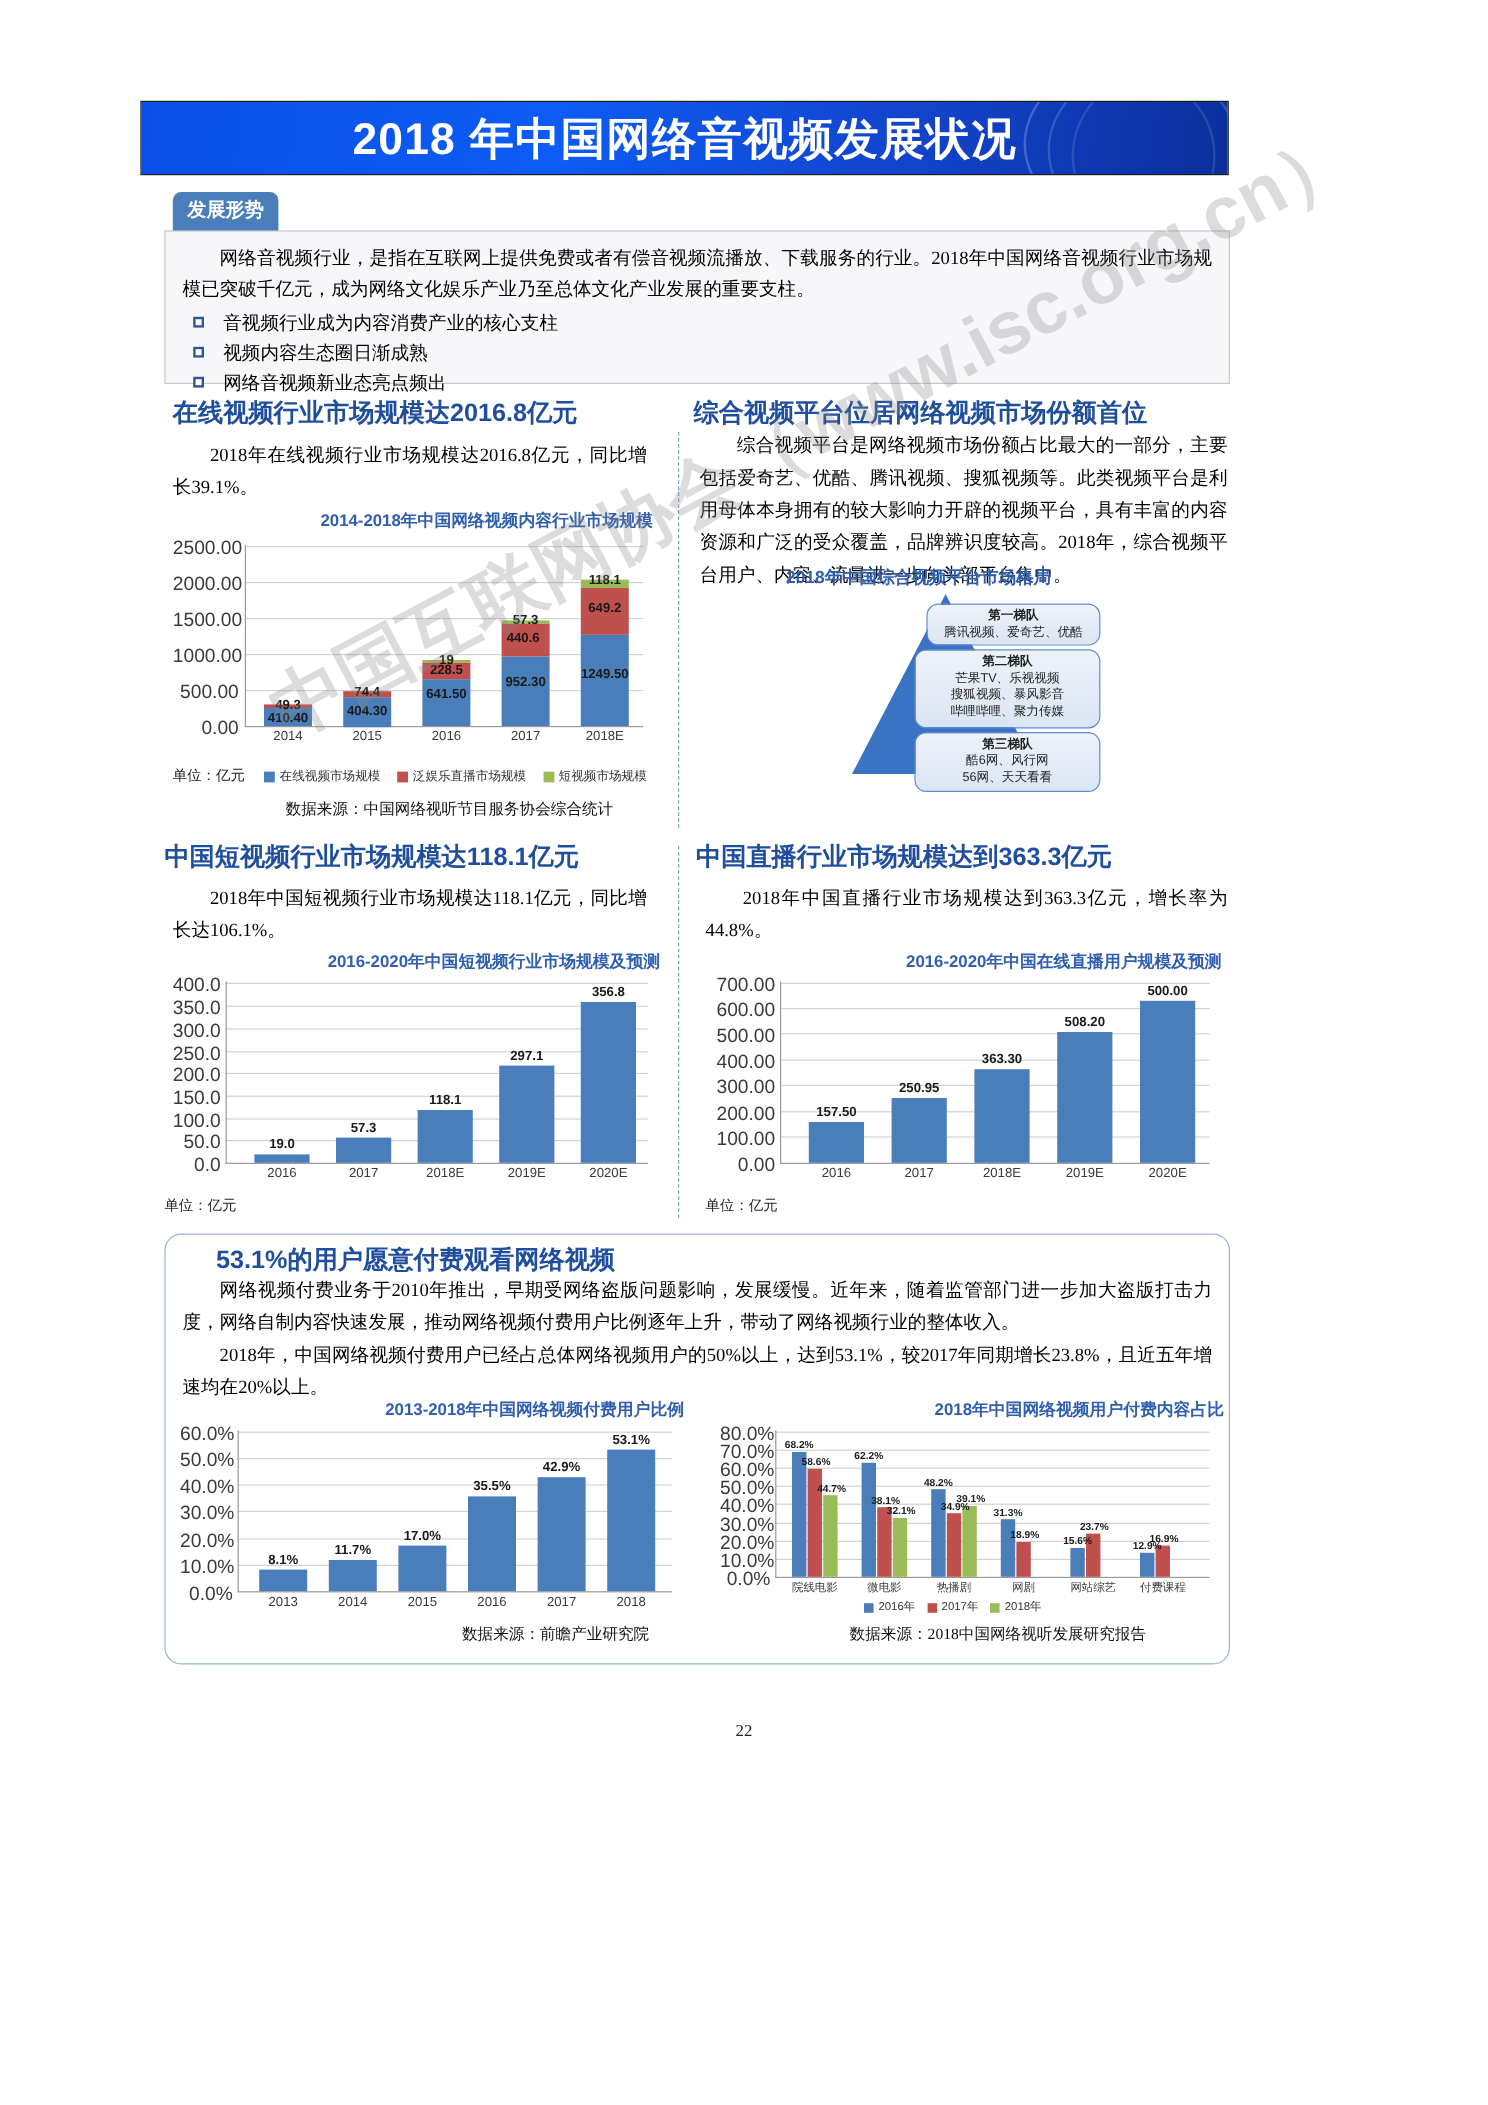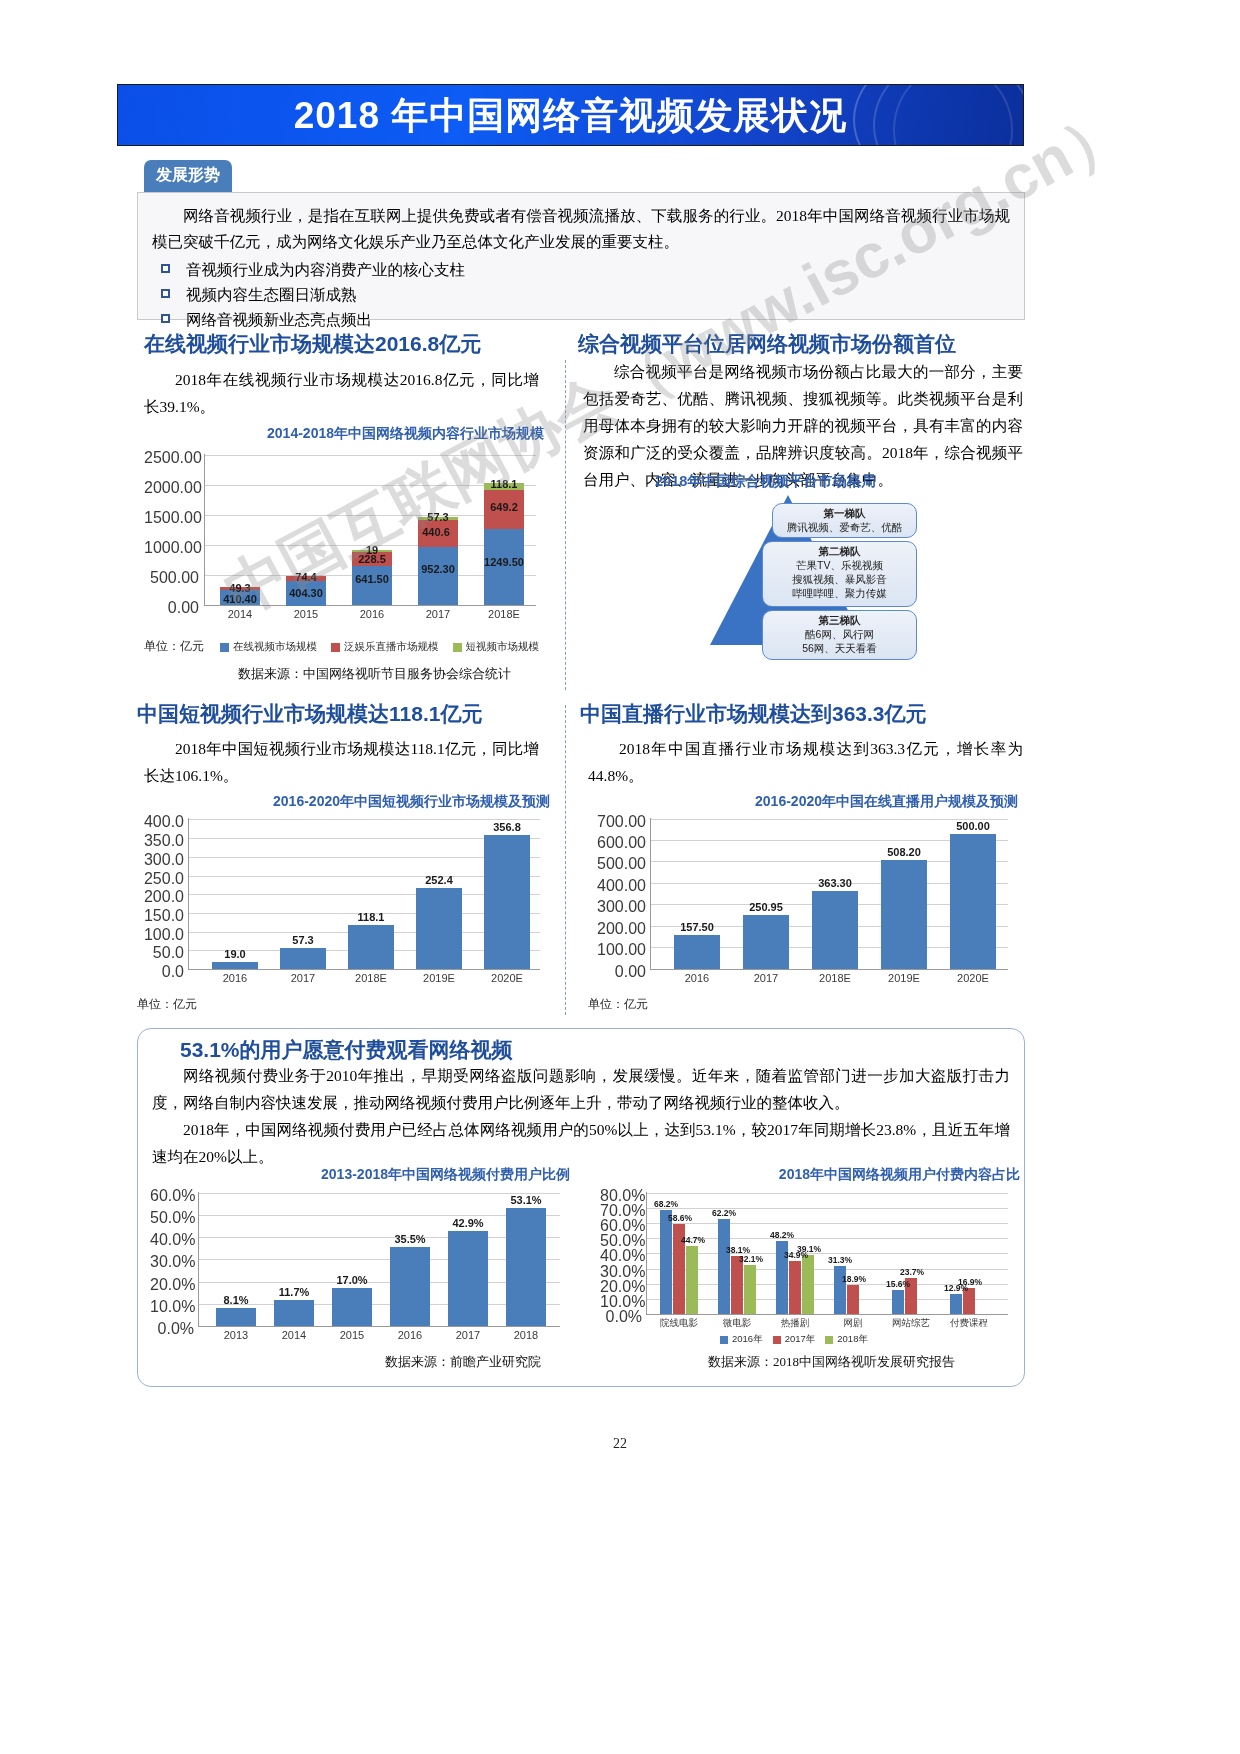--- a/index.html
+++ b/index.html
@@ -310,21 +310,21 @@
     <div class="bar" style="left:72px; top:150px; width:46px; height:7px; background:#4a7ebb;"></div>
     <div class="dlabel" style="left:69px; top:136px; width:52px;">19.0</div>
 
     <div class="bar" style="left:140px; top:136px; width:46px; height:21px; background:#4a7ebb;"></div>
     <div class="dlabel" style="left:137px; top:122px; width:52px;">57.3</div>
 
     <div class="bar" style="left:208px; top:113px; width:46px; height:44px; background:#4a7ebb;"></div>
     <div class="dlabel" style="left:205px; top:99px; width:52px;">118.1</div>
 
     <div class="bar" style="left:276px; top:76px; width:46px; height:81px; background:#4a7ebb;"></div>
-    <div class="dlabel" style="left:273px; top:62px; width:52px;">252.4</div>
+    <div class="dlabel" style="left:273px; top:62px; width:52px;">297.1</div>
 
     <div class="bar" style="left:344px; top:23px; width:46px; height:134px; background:#4a7ebb;"></div>
     <div class="dlabel" style="left:341px; top:9px; width:52px;">356.8</div>
 
     <div class="xtick" style="left:69px; top:160px; width:52px;">2016</div>
     <div class="xtick" style="left:137px; top:160px; width:52px;">2017</div>
     <div class="xtick" style="left:205px; top:160px; width:52px;">2018E</div>
     <div class="xtick" style="left:273px; top:160px; width:52px;">2019E</div>
     <div class="xtick" style="left:341px; top:160px; width:52px;">2020E</div>
   </div>

